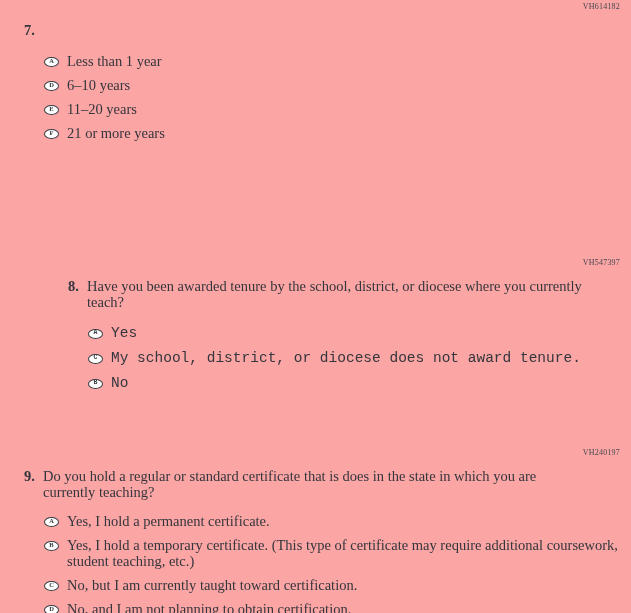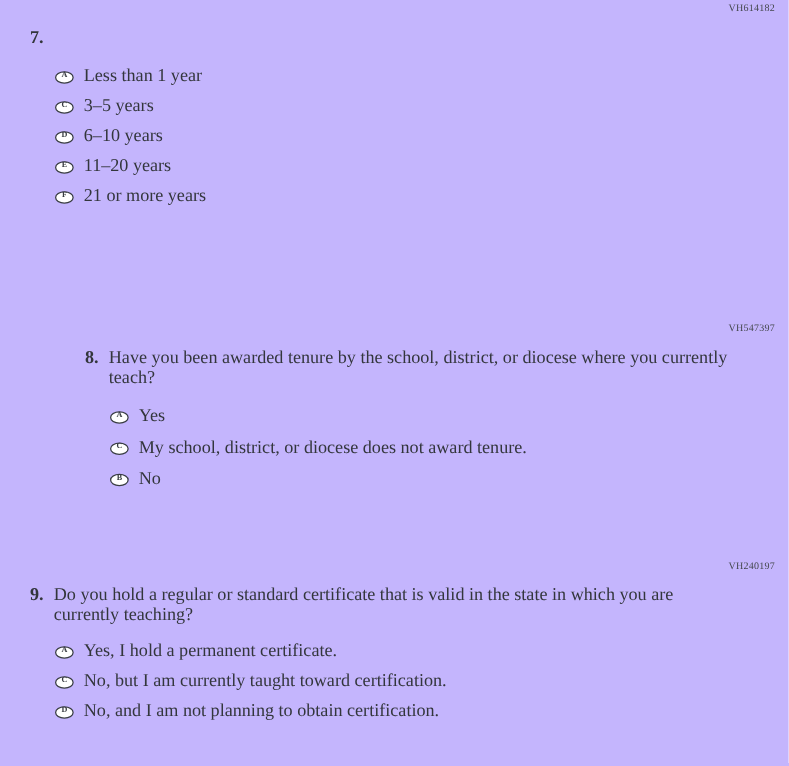--- a/index.html
+++ b/index.html
@@ -1,19 +1,19 @@
 <!DOCTYPE html>
 <html><head>
 <meta charset="utf-8">
 <style>
   html,body{margin:0;padding:0;background:#ffffff;}
   .page{
     position:relative;
     width:631px;height:613px;
-    background:#c4b5fd;
+    background:#fca5a5;
     font-family:"Liberation Serif","DejaVu Serif",serif;
     color:#33363c;
     font-size:14.5px;
     line-height:16px;
     overflow:hidden;
   }
   .block{position:absolute;left:0;right:0;}
   #b7{top:2px;}
   #b8{top:258px;padding-left:44px;}
   #b9{top:448px;}
@@ -28,21 +28,21 @@
   .q-row{display:flex;margin:11px 0 0 24px;}
   .qnum{font-weight:bold;flex:0 0 19px;width:19px;}
   #b7 .qtext{max-width:500px;}
   #b8 .qtext{max-width:495px;}
   #b9 .qtext{max-width:525px;}
   .options{margin-left:44px;}
   #b7 .options{margin-top:15px;text-align:right;}
   #b8 .options{margin-top:15px;}
   #b9 .options{margin-top:13px;}
   .option{display:flex;align-items:flex-start;margin-bottom:8px;}
-  #b8 .option{margin-bottom:9px;}
+  #b8 .option{margin-bottom:9px;font-family:Liberation Mono, monospace;}
   .bubble{
     box-sizing:border-box;
     flex:0 0 15px;
     width:15px;height:10px;
     border:1.1px solid #383c42;
     border-radius:50%;
     margin:3.5px 8px 0 0;
     display:flex;align-items:center;justify-content:center;
     cursor:pointer;
     background:#ffffff;
@@ -65,26 +65,20 @@
     <div class="code">VH614182</div>
     <div class="q-row">
       <span class="qnum">7.</span>
     </div>
     <div class="options">
       <div class="option">
         <span class="bubble">
             <span class="bletter">A</span>
           </span>
         <span class="olabel">Less than 1 year</span>
-      </div>
-      <div class="option">
-        <span class="bubble">
-            <span class="bletter">C</span>
-          </span>
-        <span class="olabel">3–5 years</span>
       </div>
       <div class="option">
         <span class="bubble">
             <span class="bletter">D</span>
           </span>
         <span class="olabel">6–10 years</span>
       </div>
       <div class="option">
         <span class="bubble">
             <span class="bletter">E</span>
@@ -125,28 +119,34 @@
           </span>
         <span class="olabel">No</span>
       </div>
     </div>
   </section>
 
   <section class="block" id="b9">
     <div class="code">VH240197</div>
     <div class="q-row">
       <span class="qnum">9.</span>
-      <span class="qtext">Do you hold a regular or standard certificate that is valid in the state in which you are currently teaching?</span>
+      <span class="qtext">Do you hold a regular or standard certificate that is does in the state in which you are currently teaching?</span>
     </div>
     <div class="options">
       <div class="option">
         <span class="bubble">
             <span class="bletter">A</span>
           </span>
         <span class="olabel">Yes, I hold a permanent certificate.</span>
+      </div>
+      <div class="option">
+        <span class="bubble">
+            <span class="bletter">B</span>
+          </span>
+        <span class="olabel">Yes, I hold a temporary certificate. (This type of certificate may require additional coursework, student teaching, etc.)</span>
       </div>
       <div class="option">
         <span class="bubble">
             <span class="bletter">C</span>
           </span>
         <span class="olabel">No, but I am currently taught toward certification.</span>
       </div>
       <div class="option">
         <span class="bubble">
             <span class="bletter">D</span>

